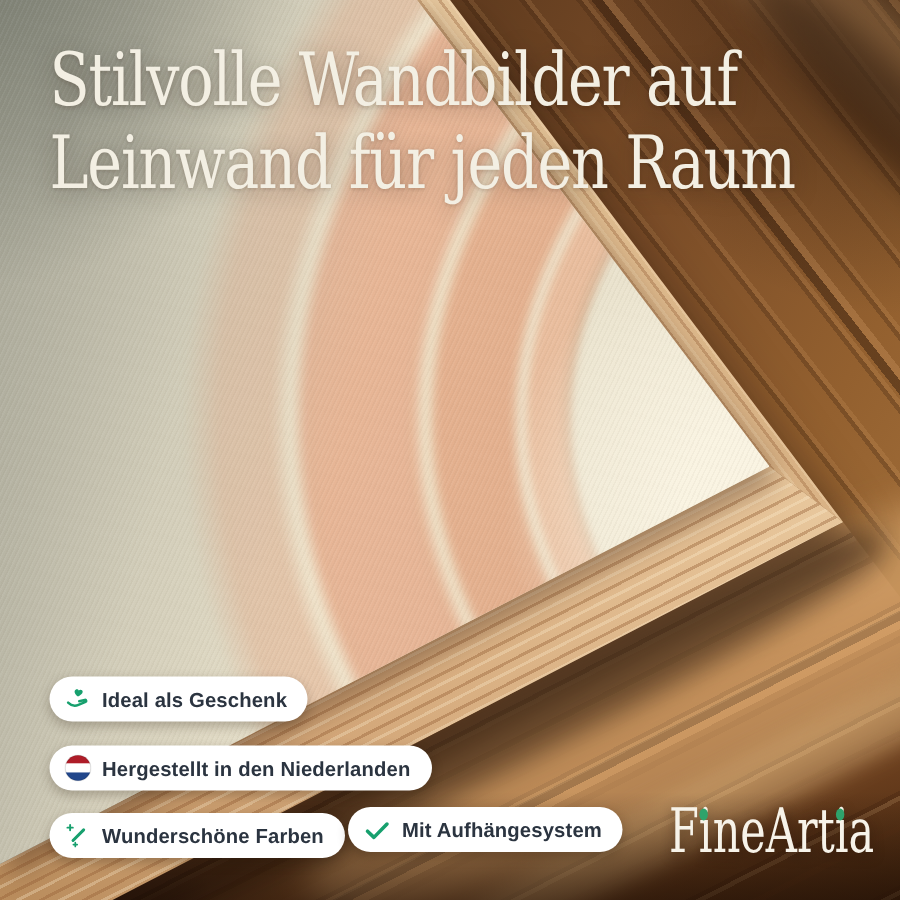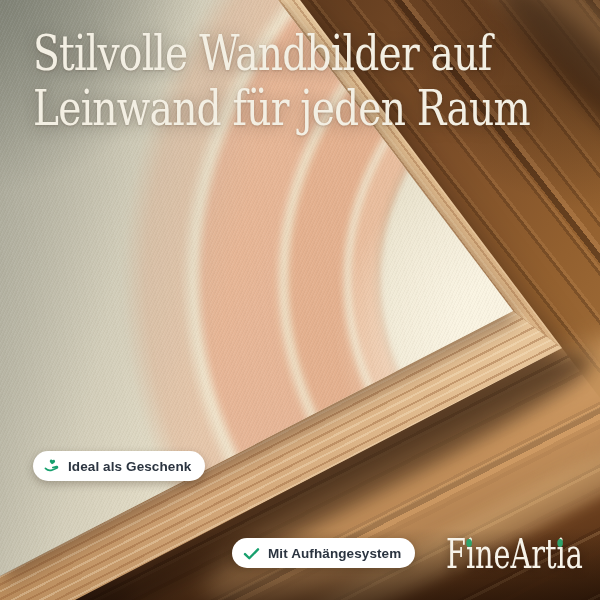--- a/index.html
+++ b/index.html
@@ -132,21 +132,43 @@
   </div>
 
   <div class="badge badge-1">
     <svg width="18" height="18" viewBox="0 0 24 24">
       <path d="M12 9.8 C9 7.6 8.1 5 9.9 3.7 c1-.7 2.3-.3 2.8 .7 .8-.8 2.1-.9 2.9-.1 1.4 1.4 .3 3.7-3.6 5.5 z" fill="#17a06e"></path>
       <path d="M3.2 15.2 c2.6 2.6 6 3.3 9.2 2 l6.3-2.6 c1.1-.5 .6-2.1-.6-1.8 l-5 1.2" fill="none" stroke="#17a06e" stroke-width="2.2" stroke-linecap="round" stroke-linejoin="round"></path>
     </svg>
     <span>Ideal als Geschenk</span>
   </div>
 
+  <div class="badge badge-2">
+    <svg width="18" height="18" viewBox="0 0 20 20">
+      <clipPath id="nlc">
+          <circle cx="10" cy="10" r="9.5"></circle>
+        </clipPath>
+      <g clip-path="url(#nlc)">
+        <rect x="0" y="0" width="20" height="6.7" fill="#AE1C28"></rect>
+        <rect x="0" y="6.7" width="20" height="6.6" fill="#FFFFFF"></rect>
+        <rect x="0" y="13.3" width="20" height="6.7" fill="#21468B"></rect>
+      </g>
+      <circle cx="10" cy="10" r="9.5" fill="none" stroke="rgba(0,0,0,0.12)" stroke-width="1"></circle>
+    </svg>
+    <span>Hergestellt in den Niederlanden</span>
+  </div>
 
+  <div class="badge badge-3">
+    <svg width="18" height="18" viewBox="0 0 24 24">
+      <line x1="7.6" y1="16.4" x2="17" y2="7" stroke="#17a06e" stroke-width="2.7" stroke-linecap="round"></line>
+      <path d="M5 2.6 v4.8 M2.6 5 h4.8" stroke="#17a06e" stroke-width="1.7" stroke-linecap="round"></path>
+      <path d="M9.6 18.4 v3.4 M7.9 20.1 h3.4" stroke="#17a06e" stroke-width="1.5" stroke-linecap="round"></path>
+    </svg>
+    <span>Wunderschöne Farben</span>
+  </div>
 
   <div class="badge badge-4">
     <svg width="19" height="19" viewBox="0 0 24 24">
       <path d="M3.8 12.8 9.2 18 20.2 6.8" fill="none" stroke="#17a06e" stroke-width="3" stroke-linecap="round" stroke-linejoin="round"></path>
     </svg>
     <span>Mit Aufhängesystem</span>
   </div>
 
   <div class="logo">
     <span>FineArtia</span>

